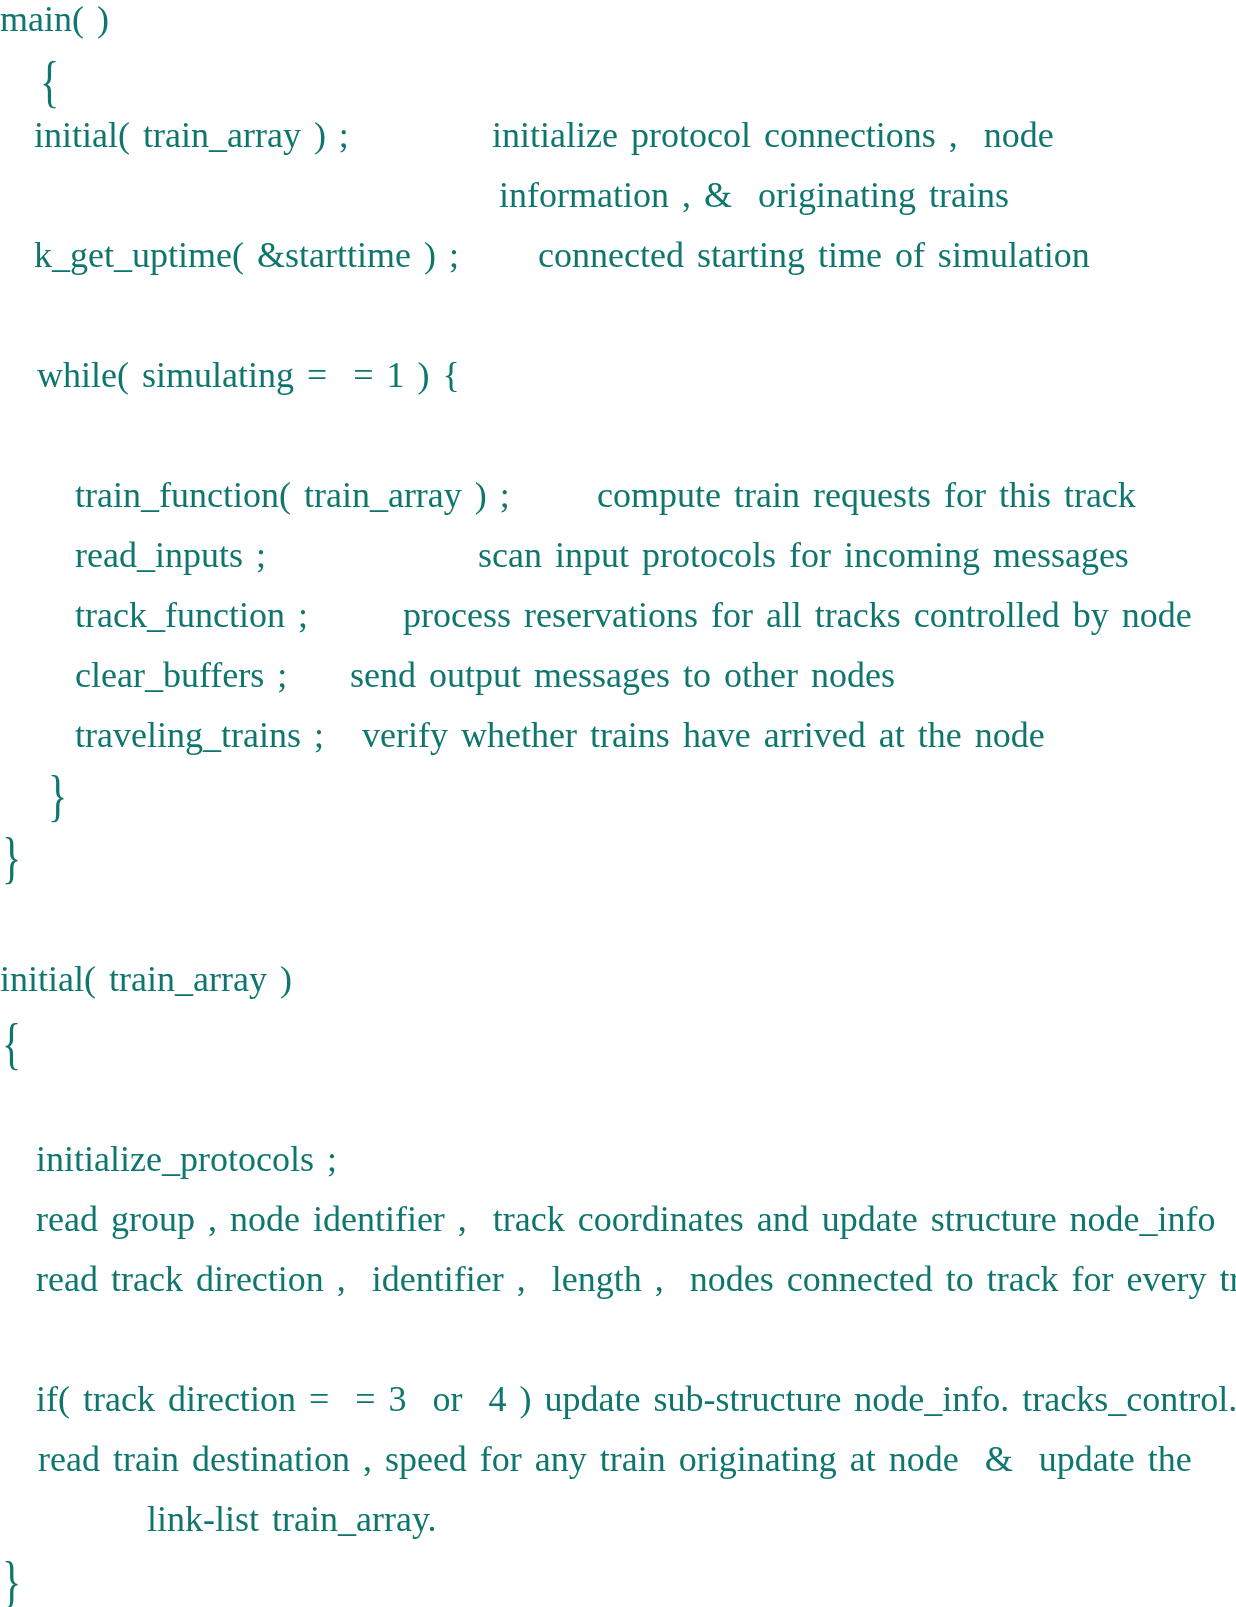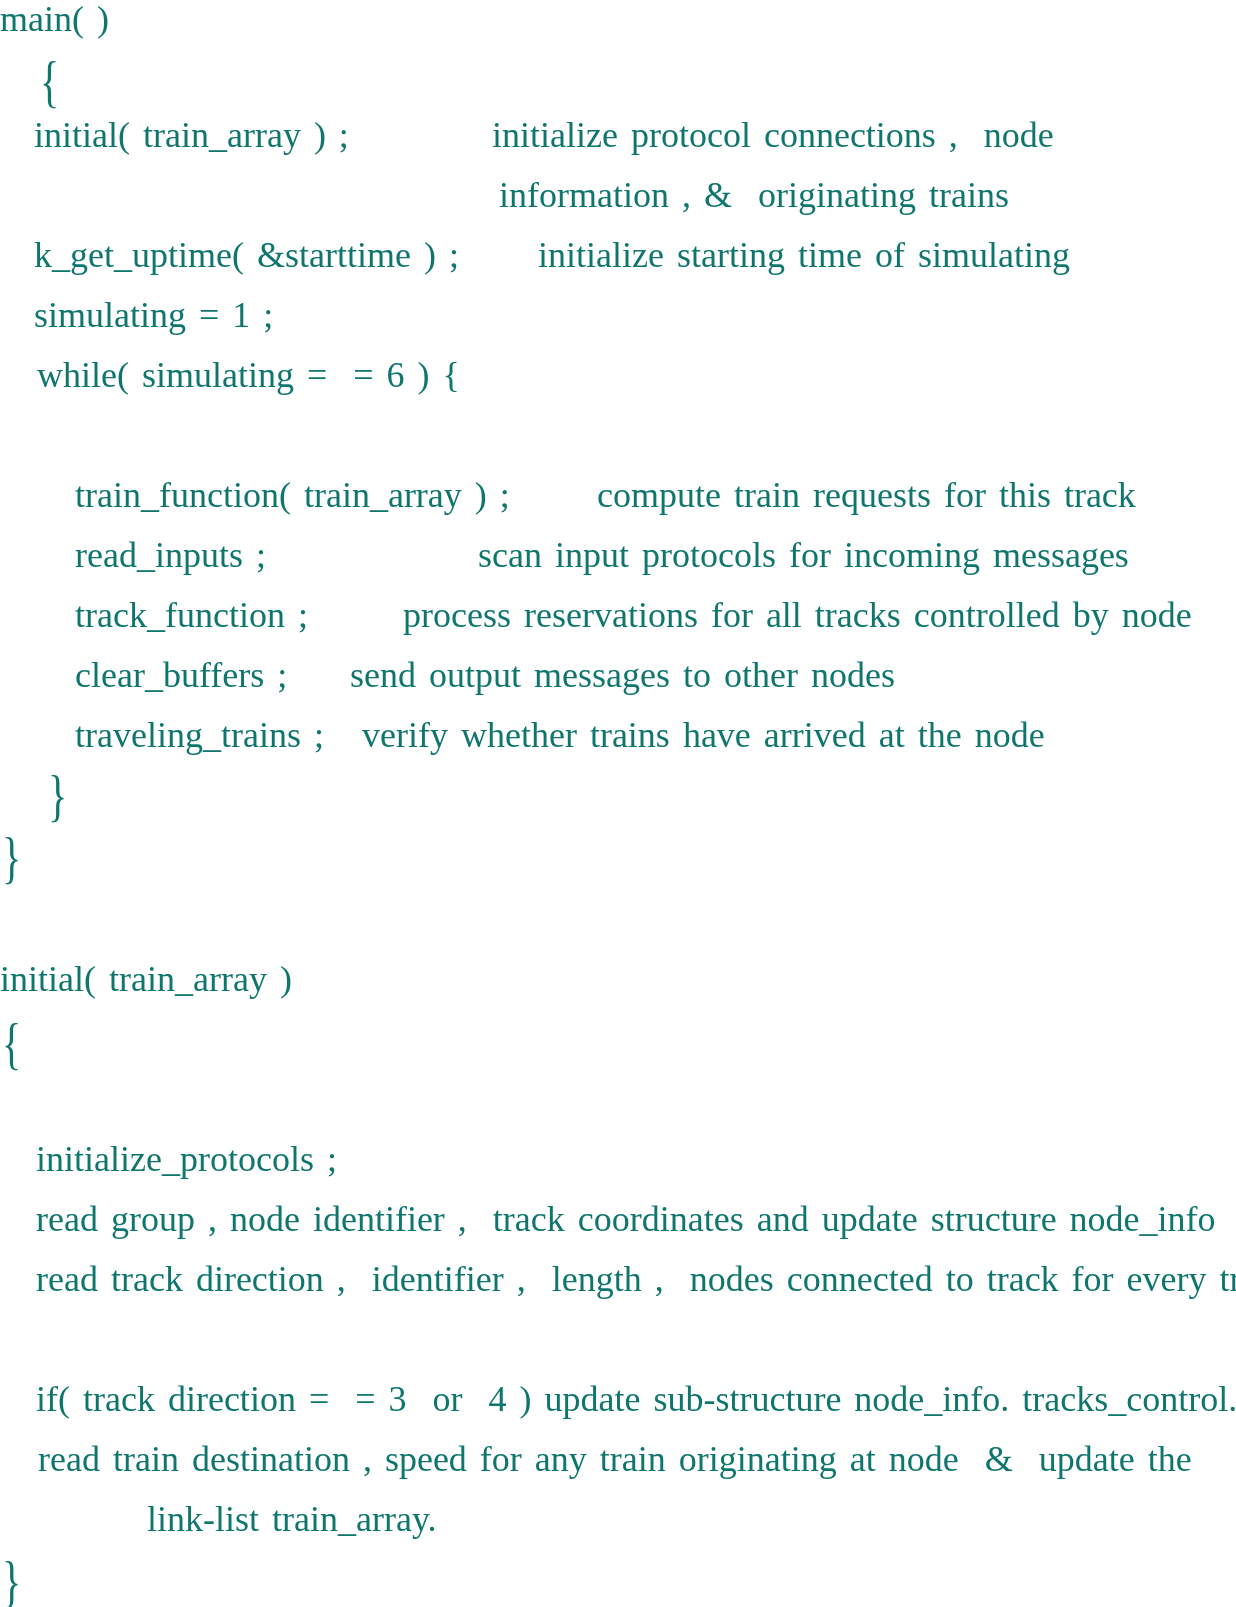--- a/index.html
+++ b/index.html
@@ -32,24 +32,23 @@
 
   <span class="t" style="top:0px;left:0px">main( )</span>
   <span class="t brace" style="top:52px;left:40px">{</span>
 
   <span class="t" style="top:116px;left:492px">initialize protocol connections ,  node</span>
   <span class="t" style="top:116px;left:34px">initial( train_array ) ;</span>
 
   <span class="t" style="top:176px;left:499px">information , &amp;  originating trains</span>
 
   <span class="t" style="top:236px;left:34px">k_get_uptime( &amp;starttime ) ;</span>
-  <span class="t" style="top:236px;left:538px">initialize starting time of simulating</span>
+  <span class="t" style="top:236px;left:538px">connected starting time of simulation</span>
 
-  <span class="t" style="top:296px;left:34px">simulating = 1 ;</span>
-  <span class="t" style="top:356px;left:37px">while( simulating =  = 6 ) {</span>
+  <span class="t" style="top:356px;left:37px">while( simulating =  = 1 ) {</span>
 
   <span class="t" style="top:476px;left:75px">train_function( train_array ) ;</span>
   <span class="t" style="top:476px;left:597px">compute train requests for this track</span>
 
   <span class="t" style="top:536px;left:75px">read_inputs ;</span>
   <span class="t" style="top:536px;left:478px">scan input protocols for incoming messages</span>
 
   <span class="t" style="top:596px;left:75px">track_function ;</span>
   <span class="t" style="top:596px;left:403px">process reservations for all tracks controlled by node</span>
 

